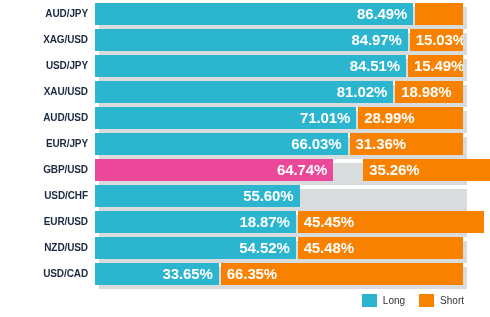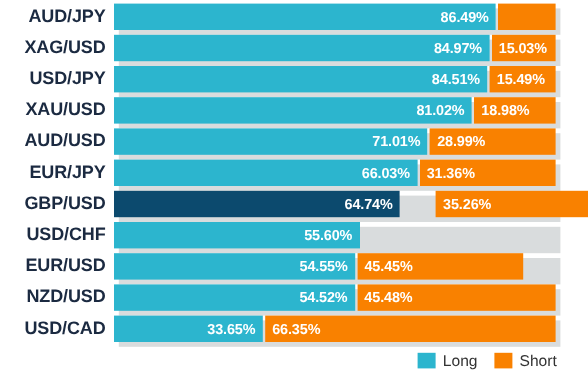--- a/index.html
+++ b/index.html
@@ -37,21 +37,21 @@
   }
 
   .row-label {
     position: absolute;
     left: 0;
     top: 0;
     width: 88px;
     height: 22px;
     line-height: 22px;
     text-align: right;
-    font-size: 15px;
+    font-size: 10px;
     font-weight: bold;
     color: #1b2a41;
     letter-spacing: -0.1px;
     white-space: nowrap;
   }
 
   
   .track {
     position: absolute;
     left: 95px;
@@ -83,21 +83,21 @@
     padding-right: 6px;
   }
   .seg-short {
     background: #f98100;
     text-align: left;
     padding-left: 6px;
   }
   .seg-value {
     display: inline-block;
     line-height: 22px;
-    font-size: 12px;
+    font-size: 15px;
     font-weight: bold;
     color: #ffffff;
     letter-spacing: -0.1px;
   }
 
   
   .legend {
     position: absolute;
     left: 0;
     top: 291px;
@@ -113,21 +113,21 @@
   .legend-item {
     display: flex;
     align-items: center;
     gap: 6px;
   }
   .legend-swatch {
     width: 15px;
     height: 13px;
   }
   .legend-label {
-    font-size: 13px;
+    font-size: 10px;
     color: #333333;
     line-height: 13px;
   }
 </style>
 </head>
 <body>
 
 <div id="chart-root">
 
   <div class="rows">
@@ -176,37 +176,37 @@
         <div class="track">
           <div class="track-shadow"></div>
           <div class="seg seg-long" style="width: 252.595px; background: rgb(44, 181, 206);"><span class="seg-value">66.03%</span></div>
           <div class="seg seg-short" style="left: 254.595px; width: 113.405px; background: rgb(249, 129, 0);"><span class="seg-value">31.36%</span></div>
         </div>
       </div>
       <div class="row">
         <div class="row-label">GBP/USD</div>
         <div class="track">
           <div class="track-shadow"></div>
-          <div class="seg seg-long" style="width: 238.243px; background: #0c4a6e; padding-left: 24px;"><span class="seg-value">64.74%</span></div>
+          <div class="seg seg-long" style="width: 238.243px; background: #ec4899; padding-left: 24px;"><span class="seg-value">64.74%</span></div>
           <div class="seg seg-short" style="left: 240.243px; width: 127.757px; background: rgb(249, 129, 0); margin-left: 28px;"><span class="seg-value">35.26%</span></div>
         </div>
       </div>
       <div class="row">
         <div class="row-label">USD/CHF</div>
         <div class="track">
           <div class="track-shadow"></div>
           <div class="seg seg-long" style="width: 204.608px; background: rgb(44, 181, 206);"><span class="seg-value">55.60%</span></div>
         </div>
       </div>
       <div class="row">
         <div class="row-label">EUR/USD</div>
         <div class="track">
           <div class="track-shadow"></div>
-          <div class="seg seg-long" style="width: 200.744px; background: rgb(44, 181, 206);"><span class="seg-value">54.55%</span></div>
-          <div class="seg seg-short" style="left: 202.744px; width: 138px; background: rgb(249, 129, 0);"><span class="seg-value">45.45%</span></div>
+          <div class="seg seg-long" style="width: 200.744px; background: rgb(44, 181, 206);"><span class="seg-value">18.87%</span></div>
+          <div class="seg seg-short" style="left: 202.744px; width: 186px; background: rgb(249, 129, 0);"><span class="seg-value">45.45%</span></div>
         </div>
       </div>
       <div class="row">
         <div class="row-label">NZD/USD</div>
         <div class="track">
           <div class="track-shadow"></div>
           <div class="seg seg-long" style="width: 200.634px; background: rgb(44, 181, 206);"><span class="seg-value">54.52%</span></div>
           <div class="seg seg-short" style="left: 202.634px; width: 165.366px; background: rgb(249, 129, 0);"><span class="seg-value">45.48%</span></div>
         </div>
       </div>

